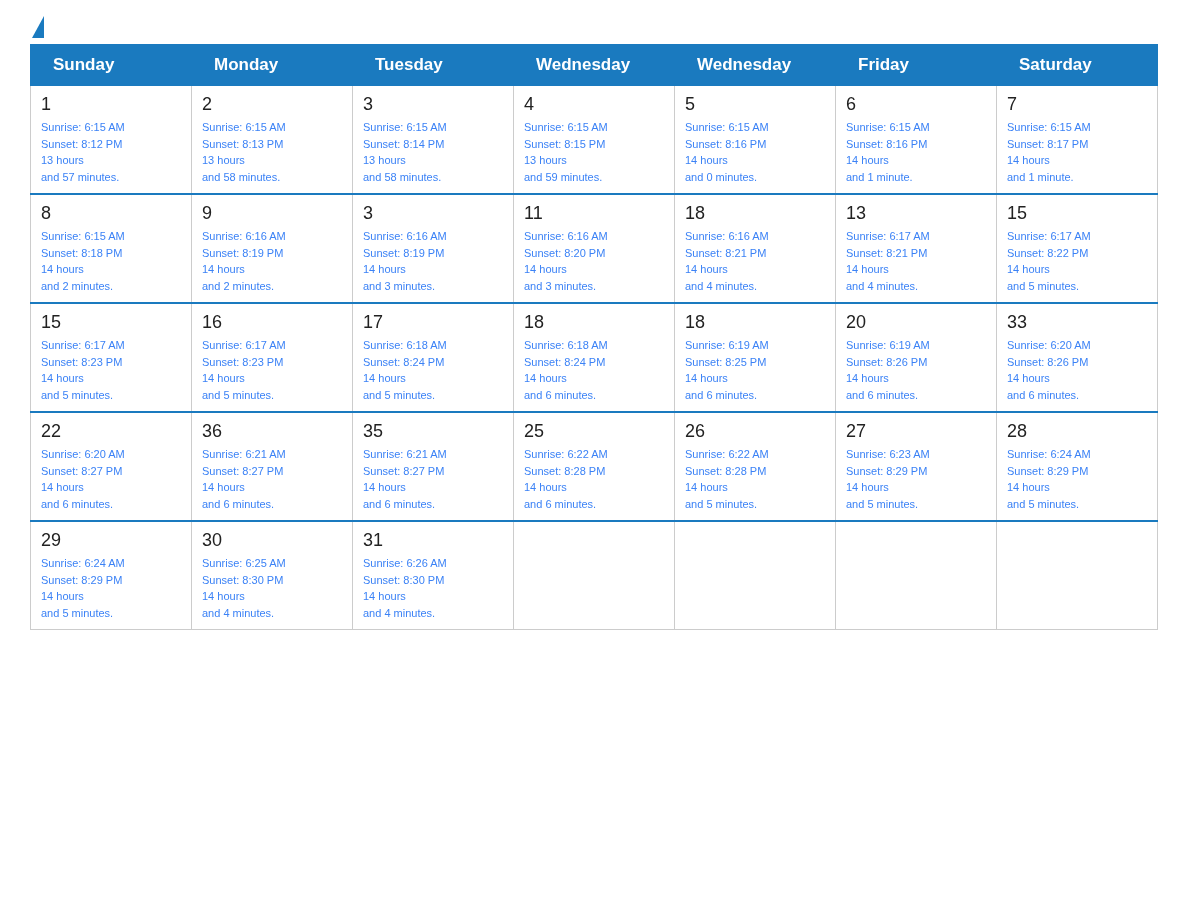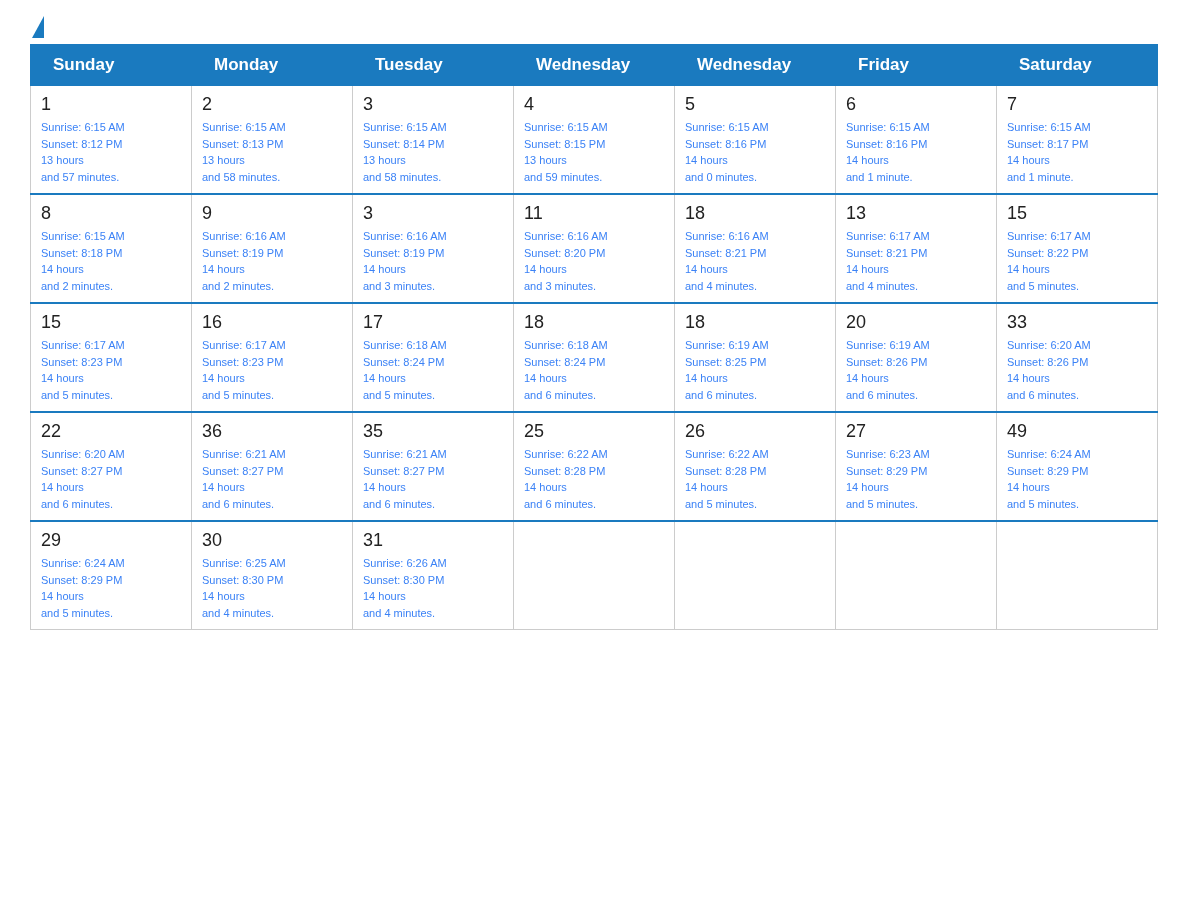--- a/index.html
+++ b/index.html
@@ -242,21 +242,21 @@
         </td>
         <td>
           <span class="day-number">26</span>
           <div class="day-info">Sunrise: 6:22 AM<br>Sunset: 8:28 PM<br>14 hours<br>and 5 minutes.</div>
         </td>
         <td>
           <span class="day-number">27</span>
           <div class="day-info">Sunrise: 6:23 AM<br>Sunset: 8:29 PM<br>14 hours<br>and 5 minutes.</div>
         </td>
         <td>
-          <span class="day-number">49</span>
+          <span class="day-number">28</span>
           <div class="day-info">Sunrise: 6:24 AM<br>Sunset: 8:29 PM<br>14 hours<br>and 5 minutes.</div>
         </td>
       </tr>
       <tr class="row-separator">
         <td>
           <span class="day-number">29</span>
           <div class="day-info">Sunrise: 6:24 AM<br>Sunset: 8:29 PM<br>14 hours<br>and 5 minutes.</div>
         </td>
         <td>
           <span class="day-number">30</span>

